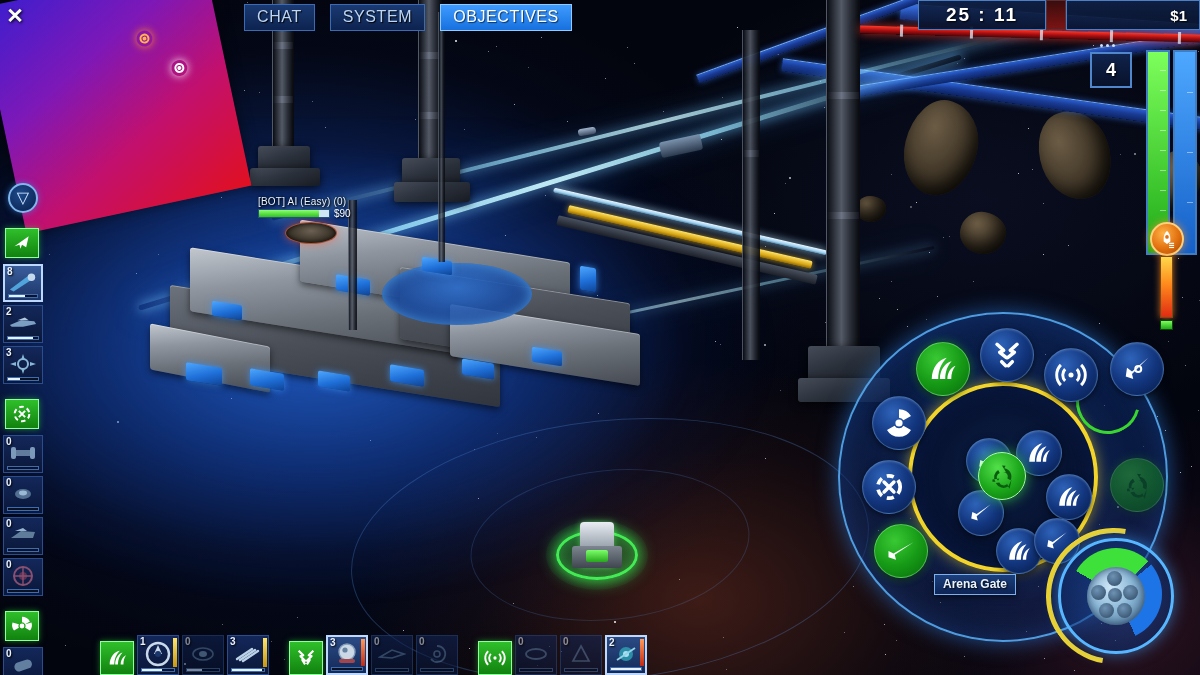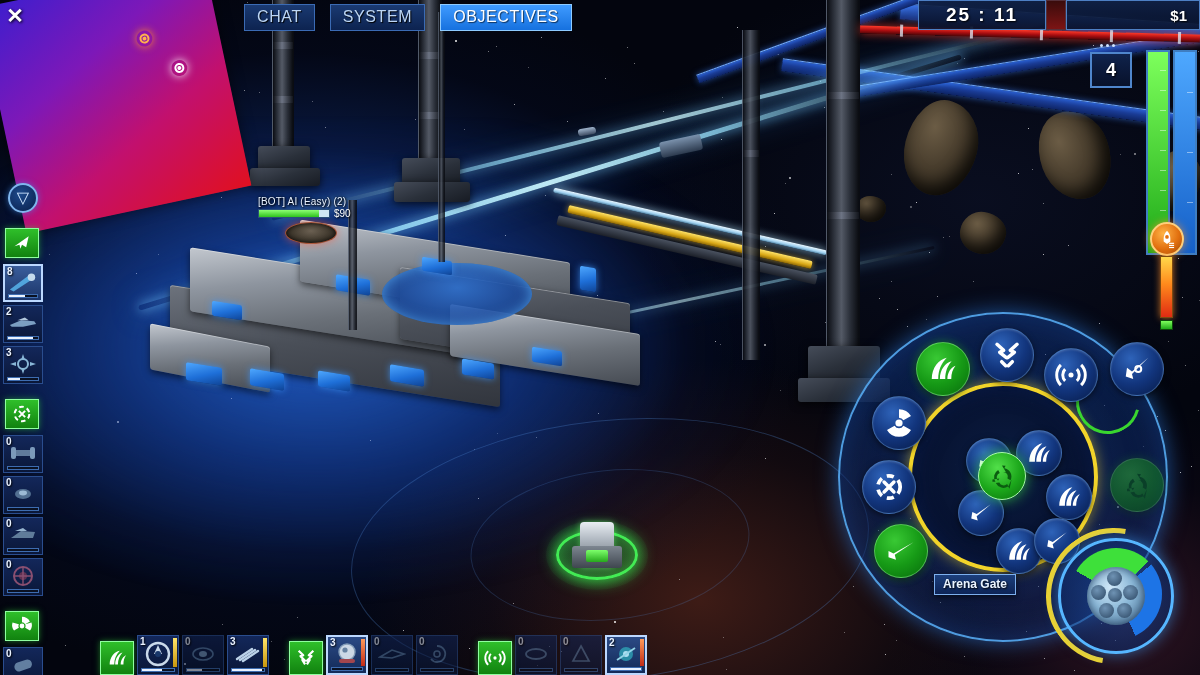--- a/index.html
+++ b/index.html
@@ -852,21 +852,21 @@
       <circle cx="12" cy="9.5" r="2.2" fill="#e2700f"></circle>
       <rect x="14.5" y="16.5" width="6" height="1.4"></rect>
       <rect x="14.5" y="19" width="6" height="1.4"></rect>
       <rect x="14.5" y="21.5" width="6" height="1.4"></rect>
     </svg>
   </div>
   <div class="boost-bar"></div>
   <div class="green-nub"></div>
 
   <div class="nameplate">
-    <div class="np-name">[BOT] AI (Easy) (2)</div>
+    <div class="np-name">[BOT] AI (Easy) (0)</div>
     <div class="np-row">
       <div class="np-bar">
           <span id="np-fill" style="width: 86%;"></span>
         </div>
       <div class="np-cash">$90</div>
     </div>
   </div>
 
   <div class="sidebar">
 

